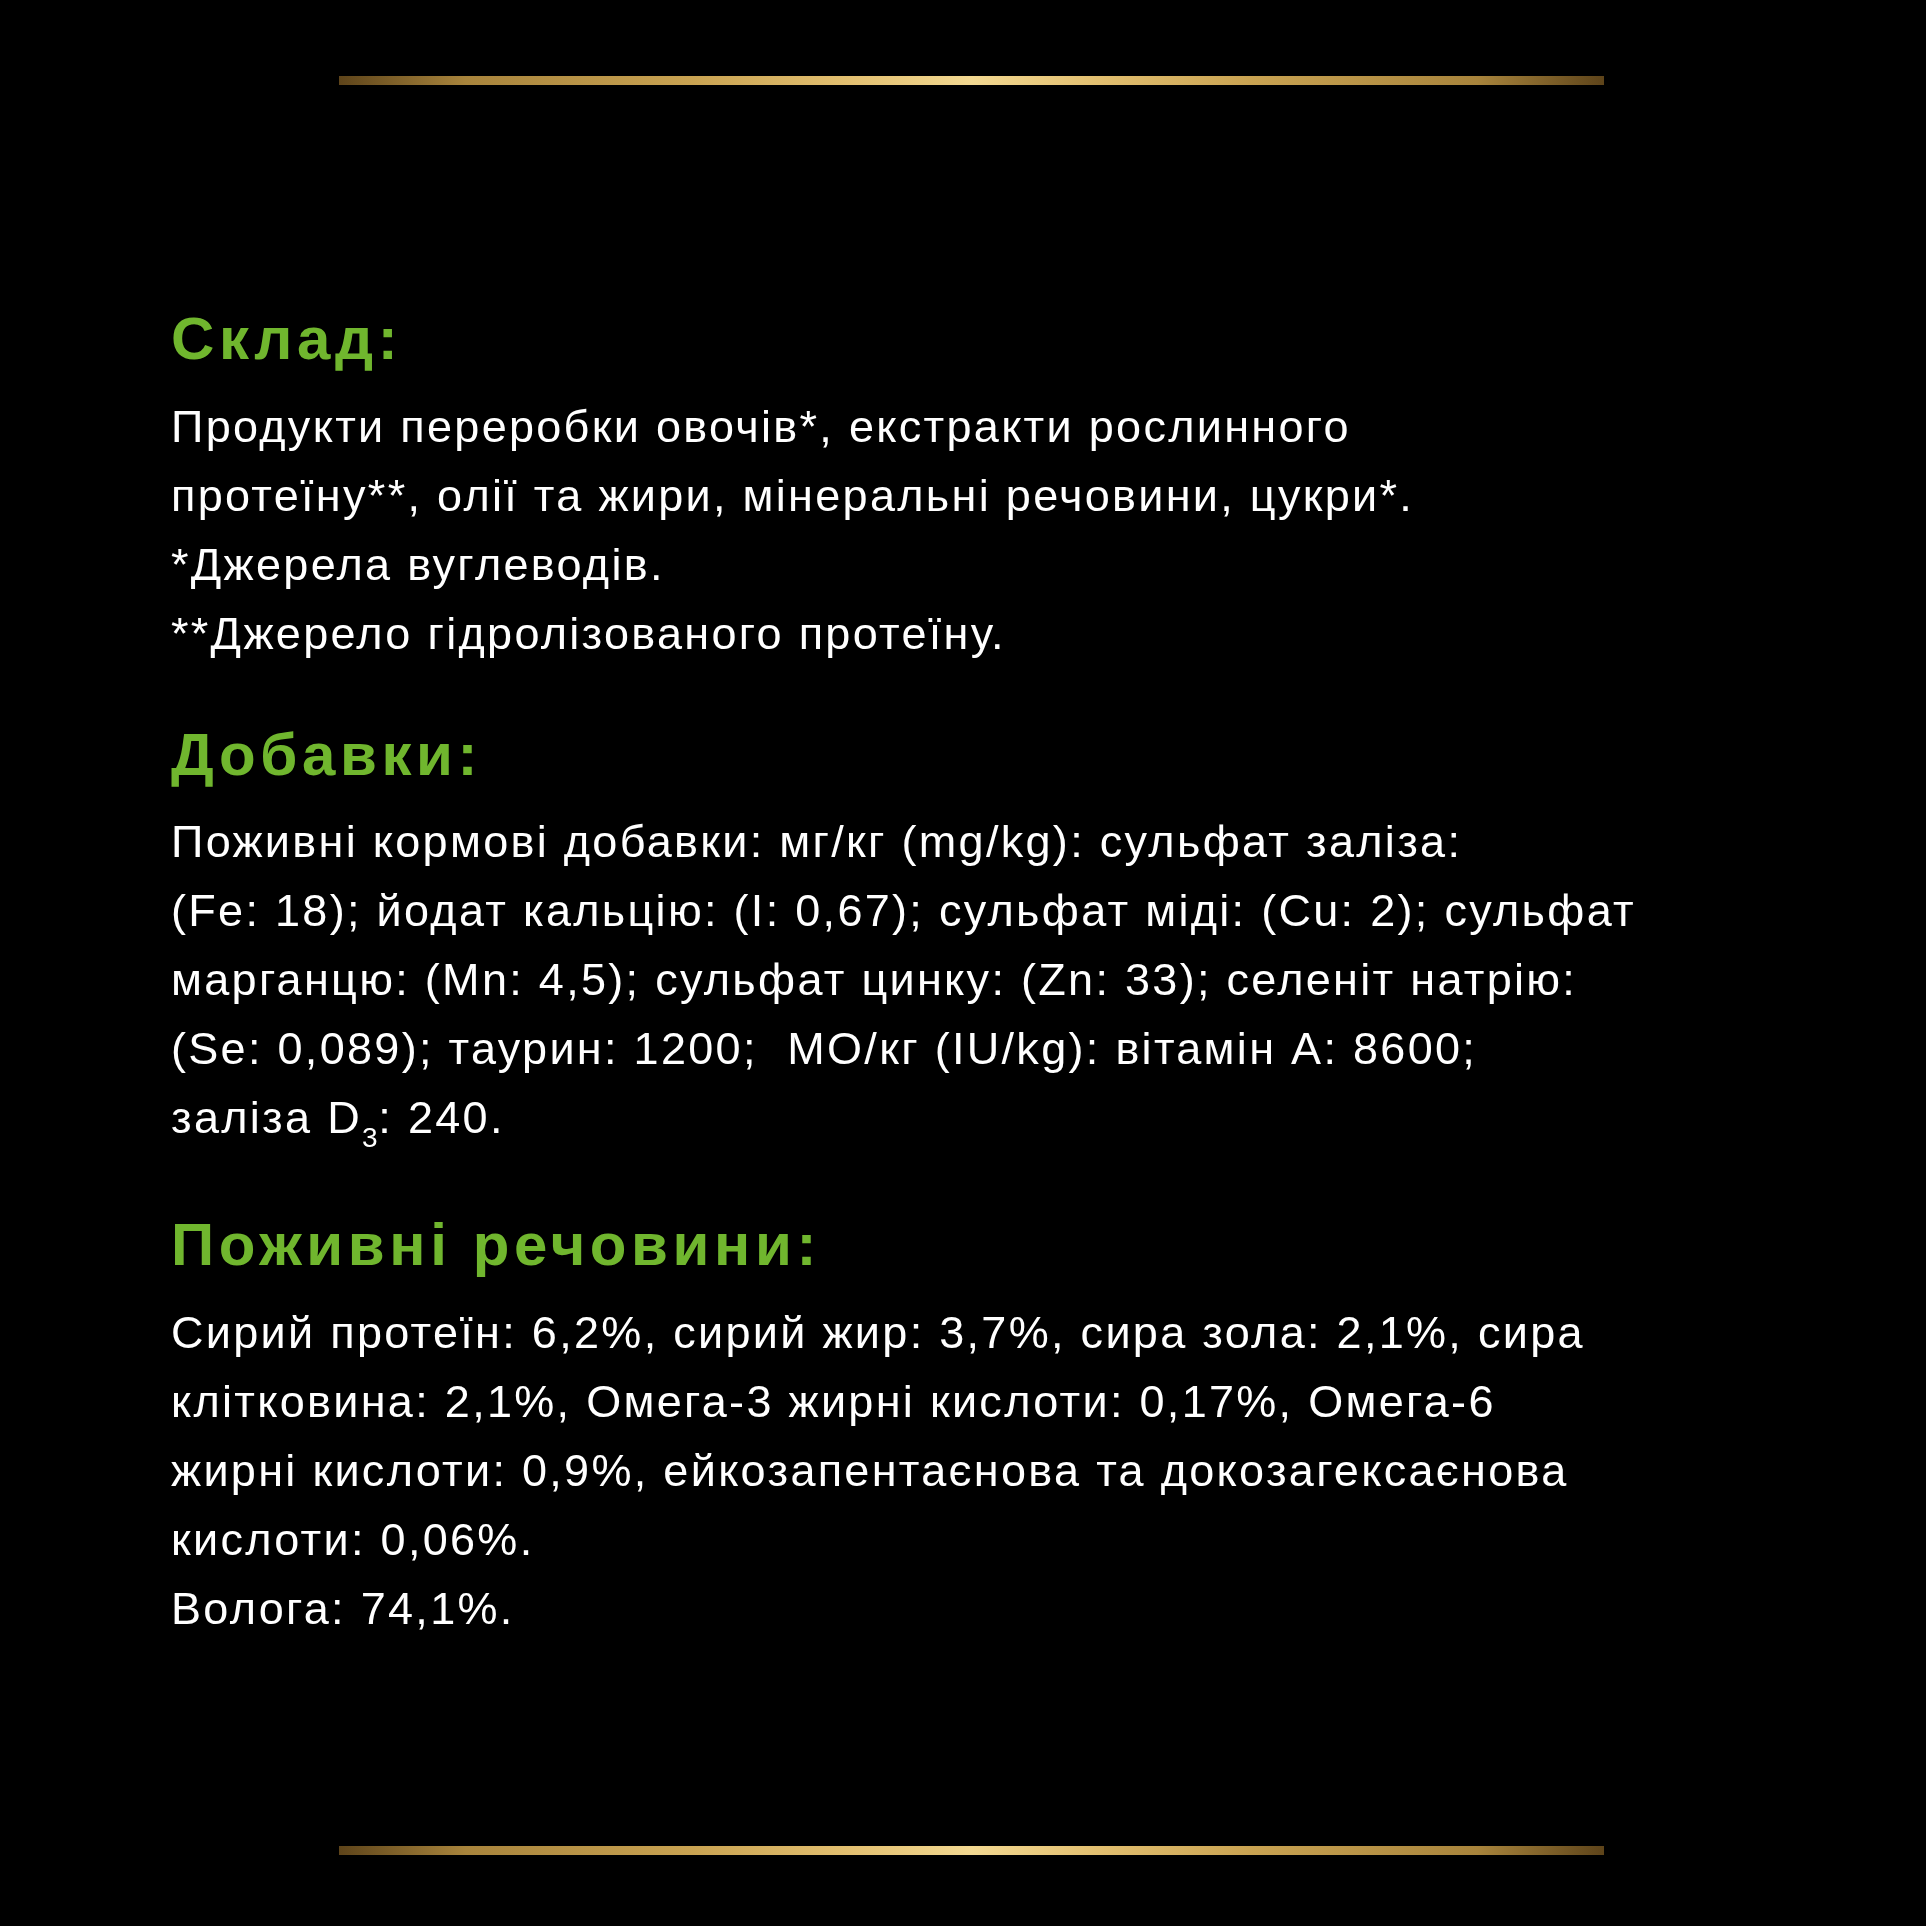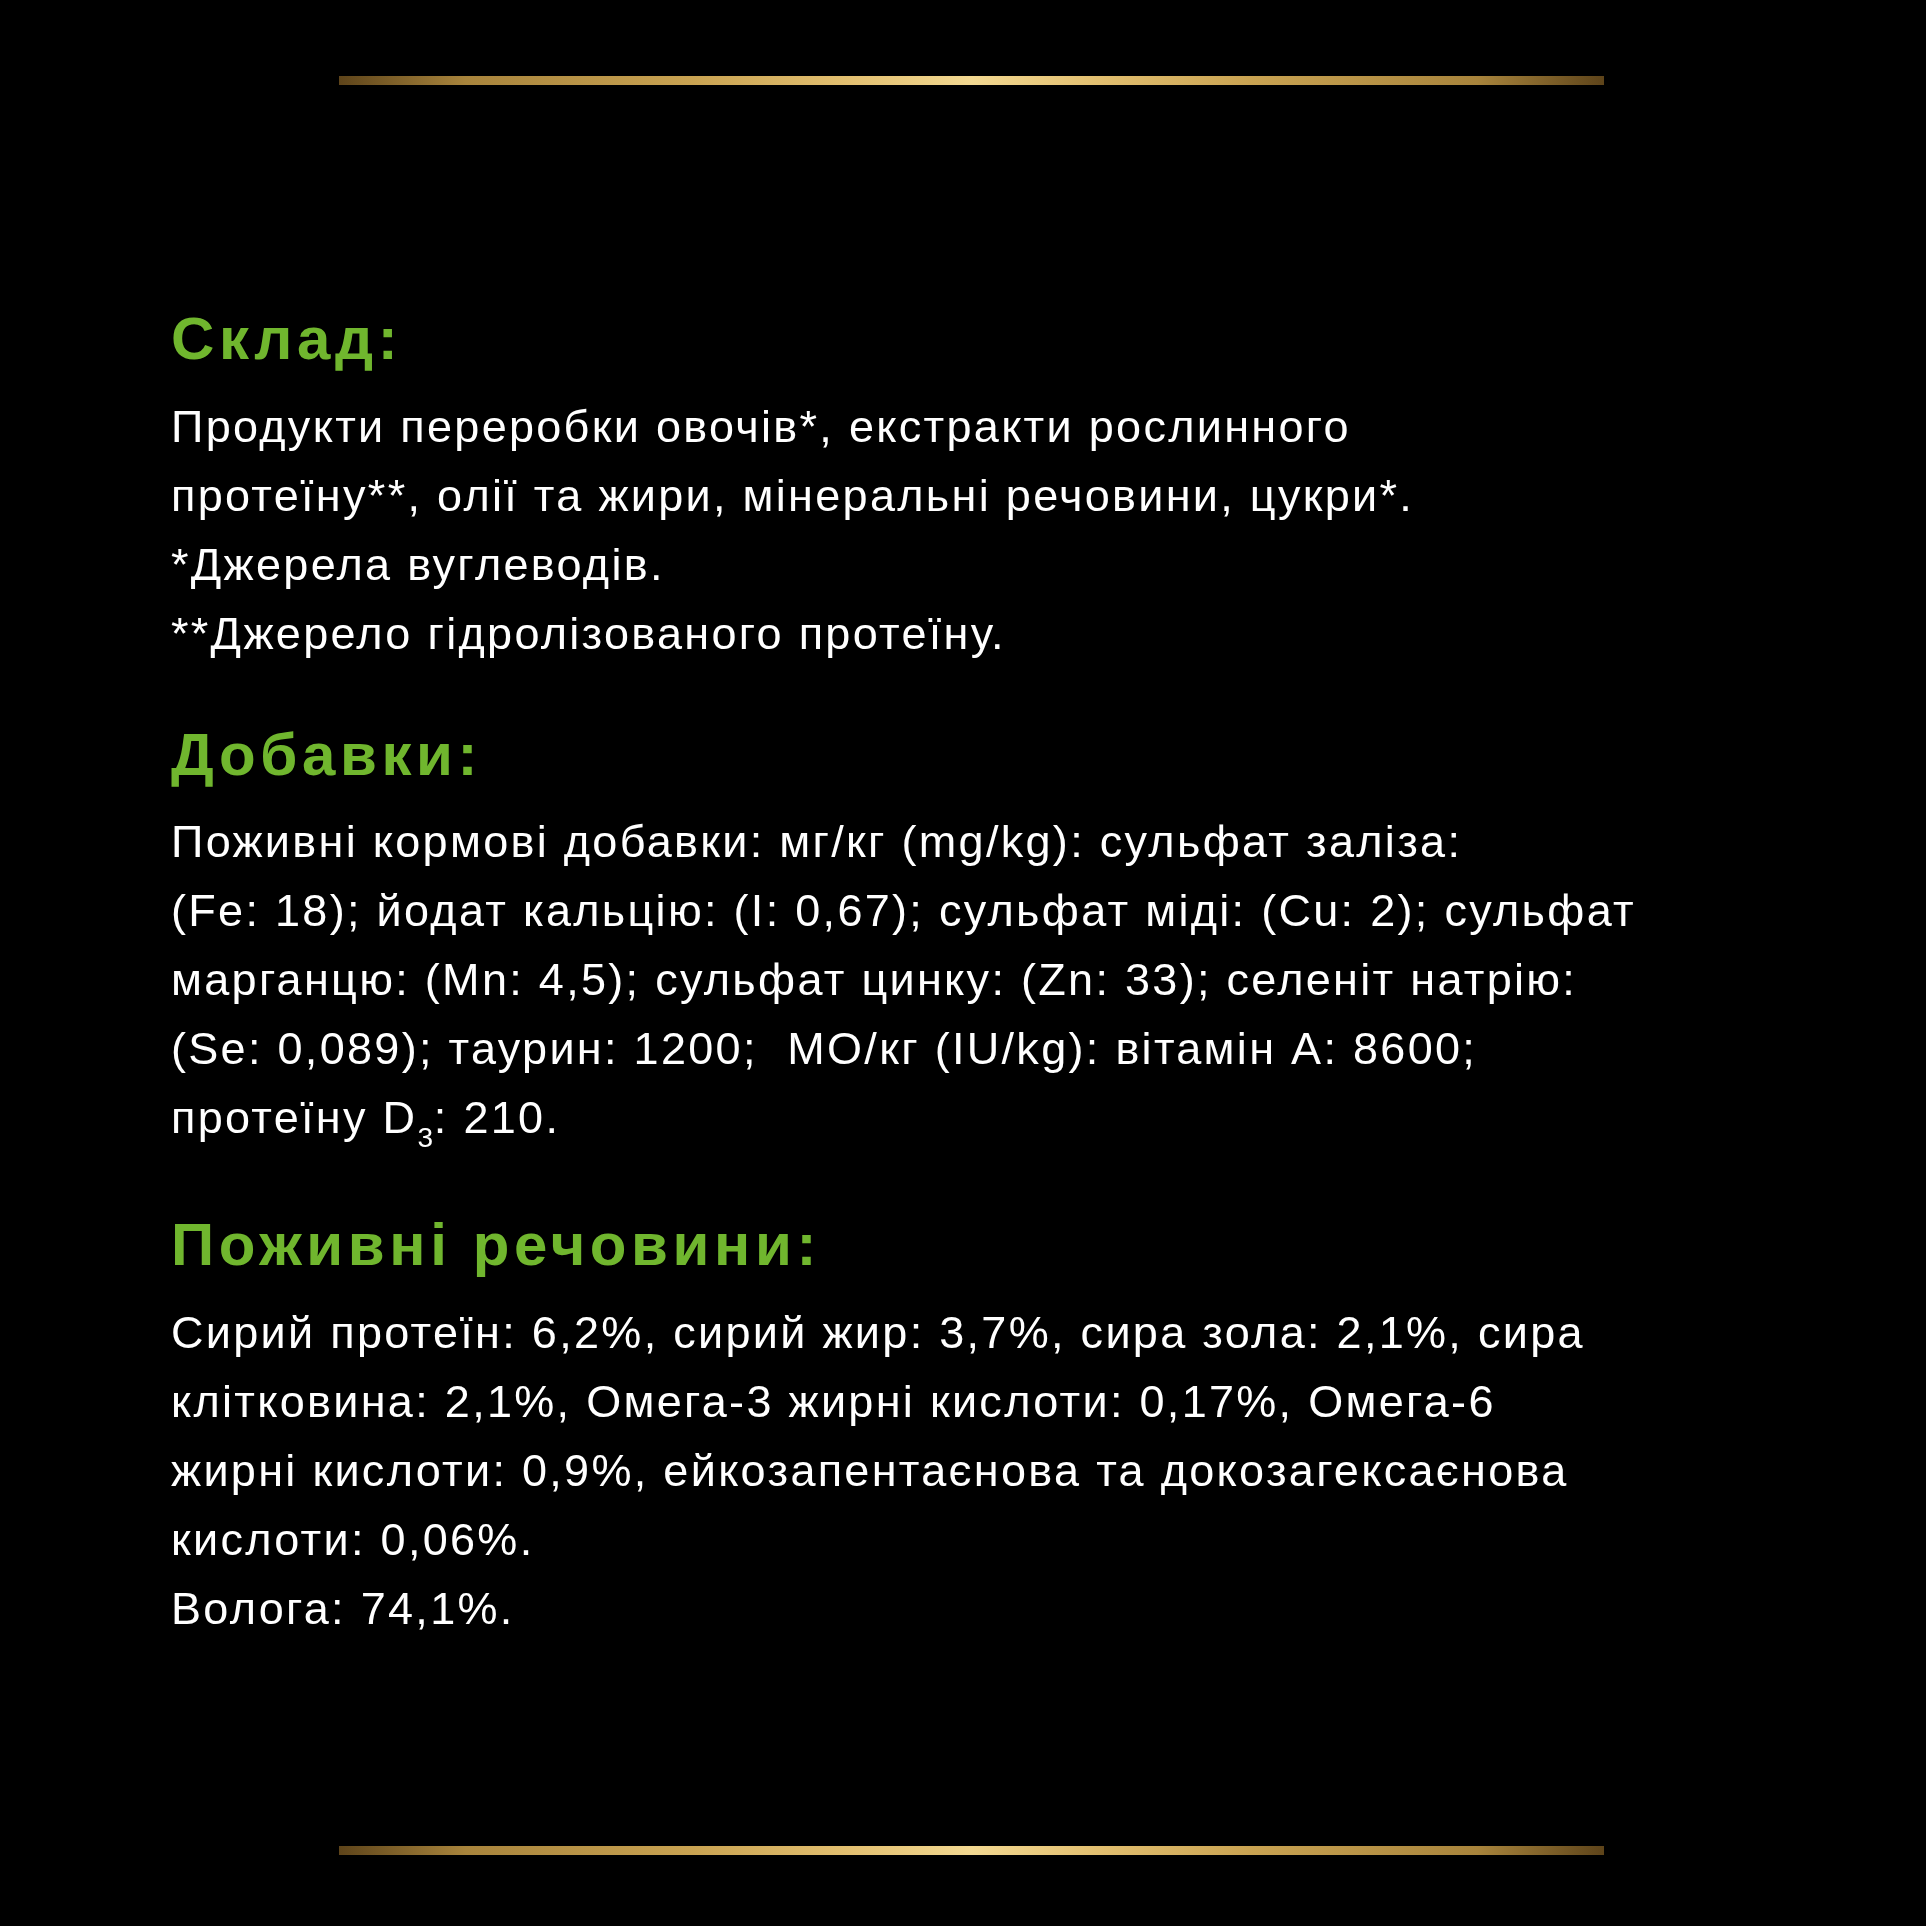--- a/index.html
+++ b/index.html
@@ -77,21 +77,21 @@
     <p class="line">*Джерела вуглеводів.</p>
     <p class="line">**Джерело гідролізованого протеїну.</p>
   </section>
 
   <section>
     <h2>Добавки:</h2>
     <p class="line">Поживні кормові добавки: мг/кг (mg/kg): сульфат заліза:</p>
     <p class="line">(Fe: 18); йодат кальцію: (І: 0,67); сульфат міді: (Cu: 2); сульфат</p>
     <p class="line">марганцю: (Mn: 4,5); сульфат цинку: (Zn: 33); селеніт натрію:</p>
     <p class="line">(Se: 0,089); таурин: 1200;  МО/кг (IU/kg): вітамін A: 8600;</p>
-    <p class="line"><span>протеїну D</span><span class="sub3">3</span><span>: 210.</span></p>
+    <p class="line"><span>заліза D</span><span class="sub3">3</span><span>: 240.</span></p>
   </section>
 
   <section>
     <h2>Поживні речовини:</h2>
     <p class="line">Сирий протеїн: 6,2%, сирий жир: 3,7%, сира зола: 2,1%, сира</p>
     <p class="line">клітковина: 2,1%, Омега-3 жирні кислоти: 0,17%, Омега-6</p>
     <p class="line">жирні кислоти: 0,9%, ейкозапентаєнова та докозагексаєнова</p>
     <p class="line">кислоти: 0,06%.</p>
     <p class="line">Волога: 74,1%.</p>
   </section>

